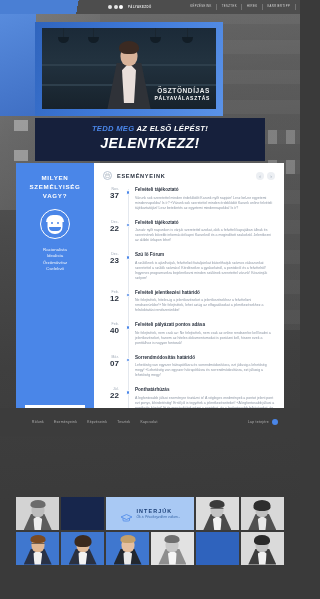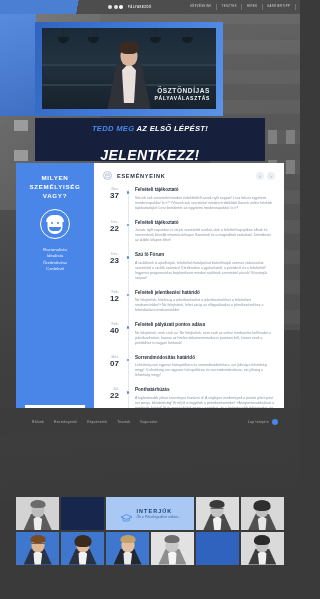--- a/index.html
+++ b/index.html
@@ -91,21 +91,21 @@
     background: linear-gradient(160deg,#5b8fe0,#3f6fc4); z-index: 15;
   }
 
   
   .headline-band {
     position: absolute; left: 35px; top: 118px; width: 230px; height: 43px;
     background: #16203c; z-index: 22; text-align: center; padding-top: 6px;
   }
   .hl1 { font-size: 7.6px; font-weight: 700; font-style: italic; letter-spacing: .3px; color: #ffffff; }
   .hl1 .accent { color: #4a86e8; }
-  .hl2 { font-size: 14px; font-weight: 700; font-style: italic; color: #fff; letter-spacing: .4px; margin-top: 14px; }
+  .hl2 { font-size: 14px; font-weight: 700; font-style: italic; color: #fff; letter-spacing: .4px; margin-top: 2px; }
 
   
   .content-row { position: absolute; left: 16px; top: 163px; width: 268px; z-index: 25; display: flex; }
 
   .side-card {
     width: 78px; background: #4a86e8; color: #fff; padding: 10px 6px 10px 6px;
     display: flex; flex-direction: column; align-items: center;
   }
   .side-title {
     font-size: 6.2px; font-weight: 700; letter-spacing: .7px; text-align: center; line-height: 9px;

